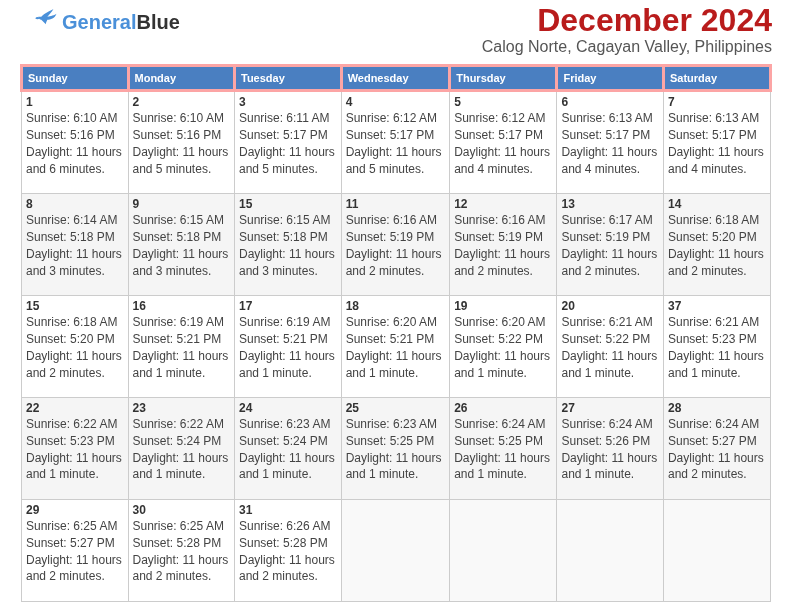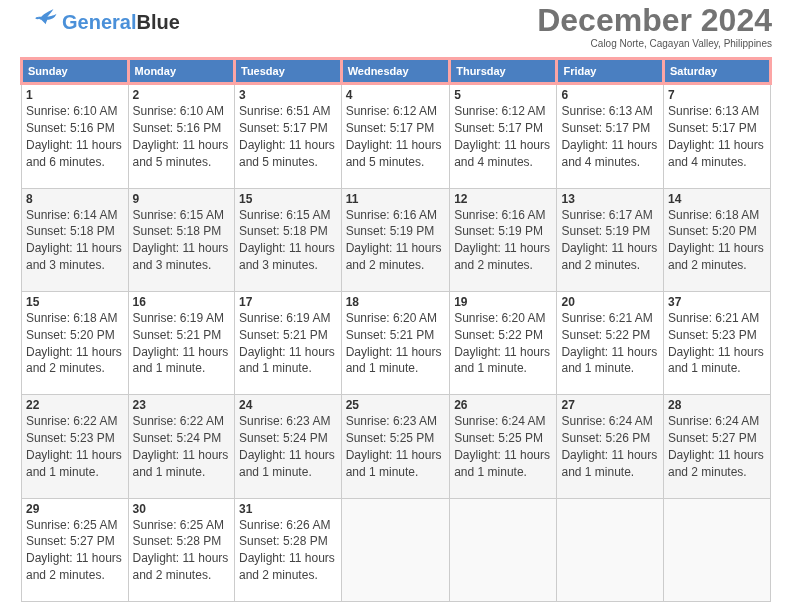--- a/index.html
+++ b/index.html
@@ -22,25 +22,25 @@
       justify-content: space-between;
       align-items: flex-start;
       margin-bottom: 8px;
     }
     .title-section {
       text-align: right;
     }
     .month-title {
       font-size: 32px;
       font-weight: bold;
-      color: #737373;
+      color: #b91c1c;
       line-height: 1.1;
     }
     .location {
-      font-size: 10px;
+      font-size: 16px;
       color: #555;
     }
     .calendar {
       flex: 1;
       border-collapse: collapse;
       width: 100%;
       font-size: 9.5px;
     }
     .calendar th {
       background: #4a7fc1;
@@ -144,21 +144,21 @@
         <span class="day-num">2</span>
         <div class="day-info">
           <span>Sunrise: 6:10 AM</span><br>
           <span>Sunset: 5:16 PM</span><br>
           <span>Daylight: 11 hours and 5 minutes.</span>
         </div>
       </td>
           <td>
         <span class="day-num">3</span>
         <div class="day-info">
-          <span>Sunrise: 6:51 AM</span><br>
+          <span>Sunrise: 6:11 AM</span><br>
           <span>Sunset: 5:17 PM</span><br>
           <span>Daylight: 11 hours and 5 minutes.</span>
         </div>
       </td>
           <td>
         <span class="day-num">4</span>
         <div class="day-info">
           <span>Sunrise: 6:12 AM</span><br>
           <span>Sunset: 5:17 PM</span><br>
           <span>Daylight: 11 hours and 5 minutes.</span>

